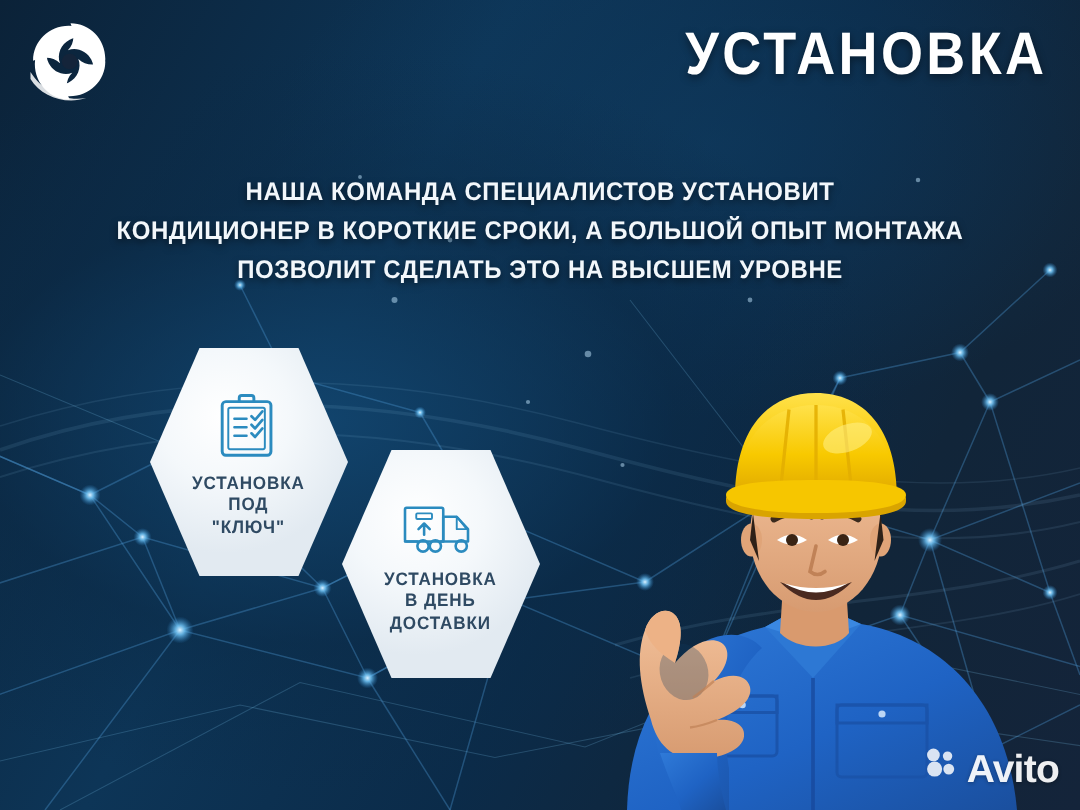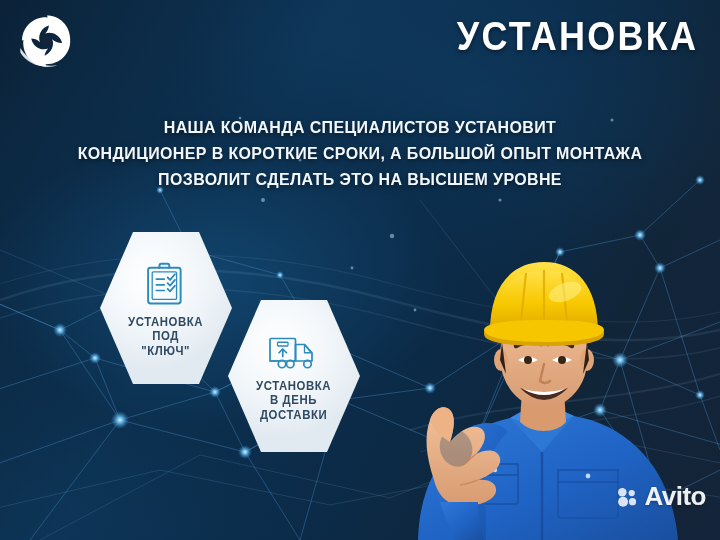--- a/index.html
+++ b/index.html
@@ -102,22 +102,22 @@
   #hex-2 { left: 228px; top: 300px; width: 132px; height: 152px; }
   #hex-3 { left: 106px; top: 360px; width: 132px; height: 152px; }
   #hex-2 .cap, #hex-3 .cap { font-size: 12px; }
 
   
   .worker { position: absolute; right: 0px; bottom: 0px; width: 360px; height: 360px; }
   .worker svg { width: 100%; height: 100%; display: block; }
 
   
   .avito {
-    position: absolute; right: 14px; bottom: 28px;
-    display: flex; align-items: center; gap: 6px;
+    position: absolute; right: 14px; bottom: 12px;
+    display: flex; align-items: flex-start; gap: 6px;
     opacity: .93;
   }
   .avito .dots { width: 22px; height: 22px; flex: none; }
   .avito .wm {
     color: #ffffff;
     font-size: 26px;
     font-weight: 700;
     letter-spacing: -.5px;
     text-shadow: 0 1px 3px rgba(0,0,0,.35);
   }

